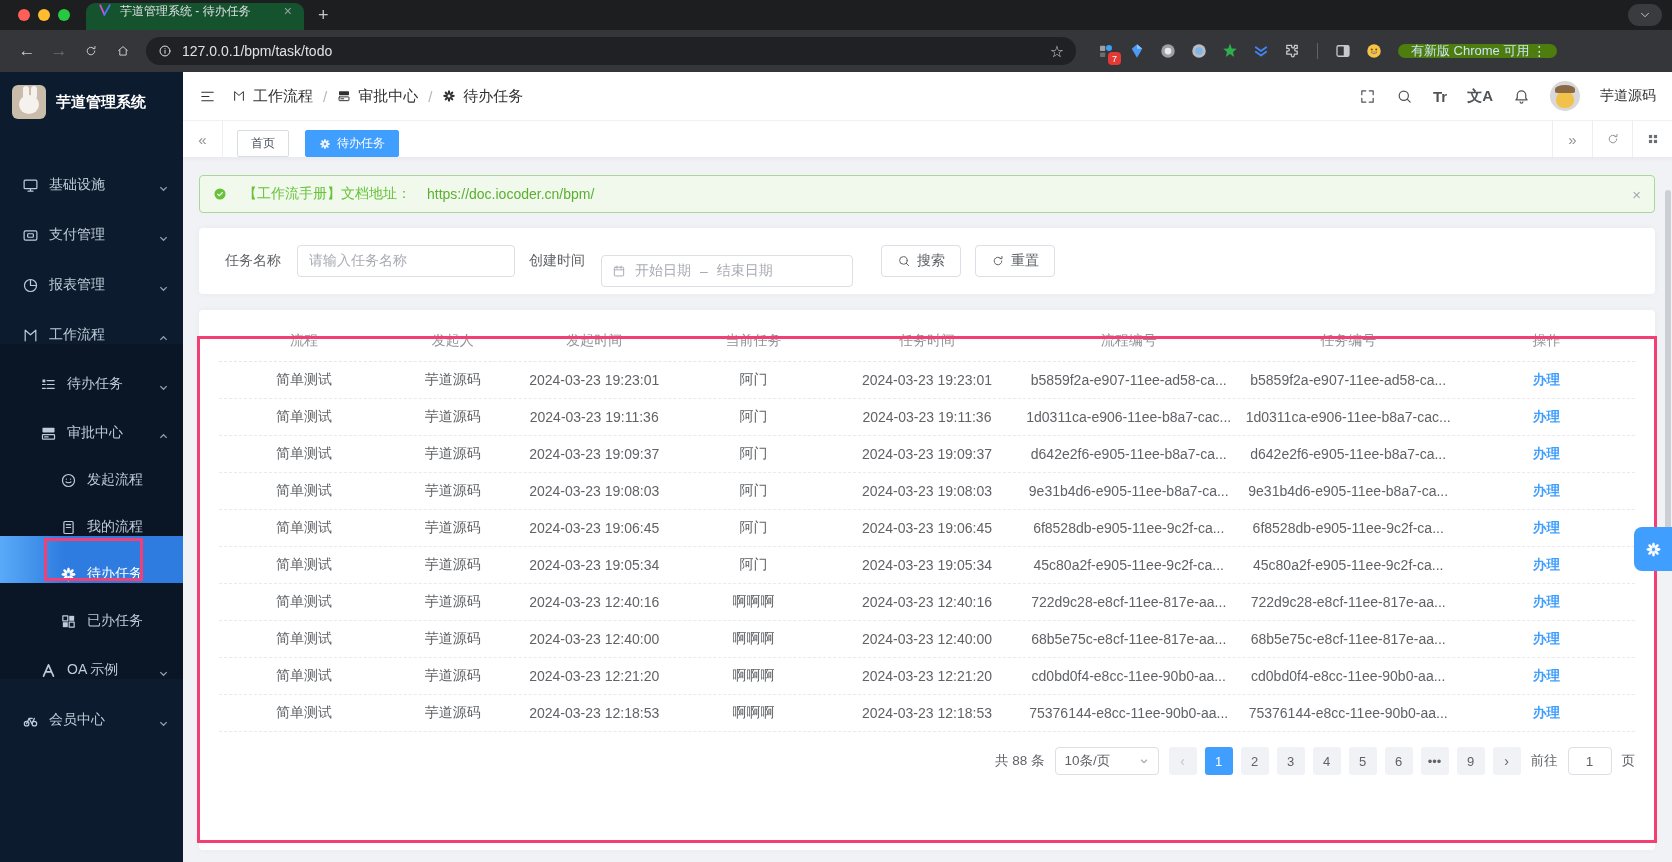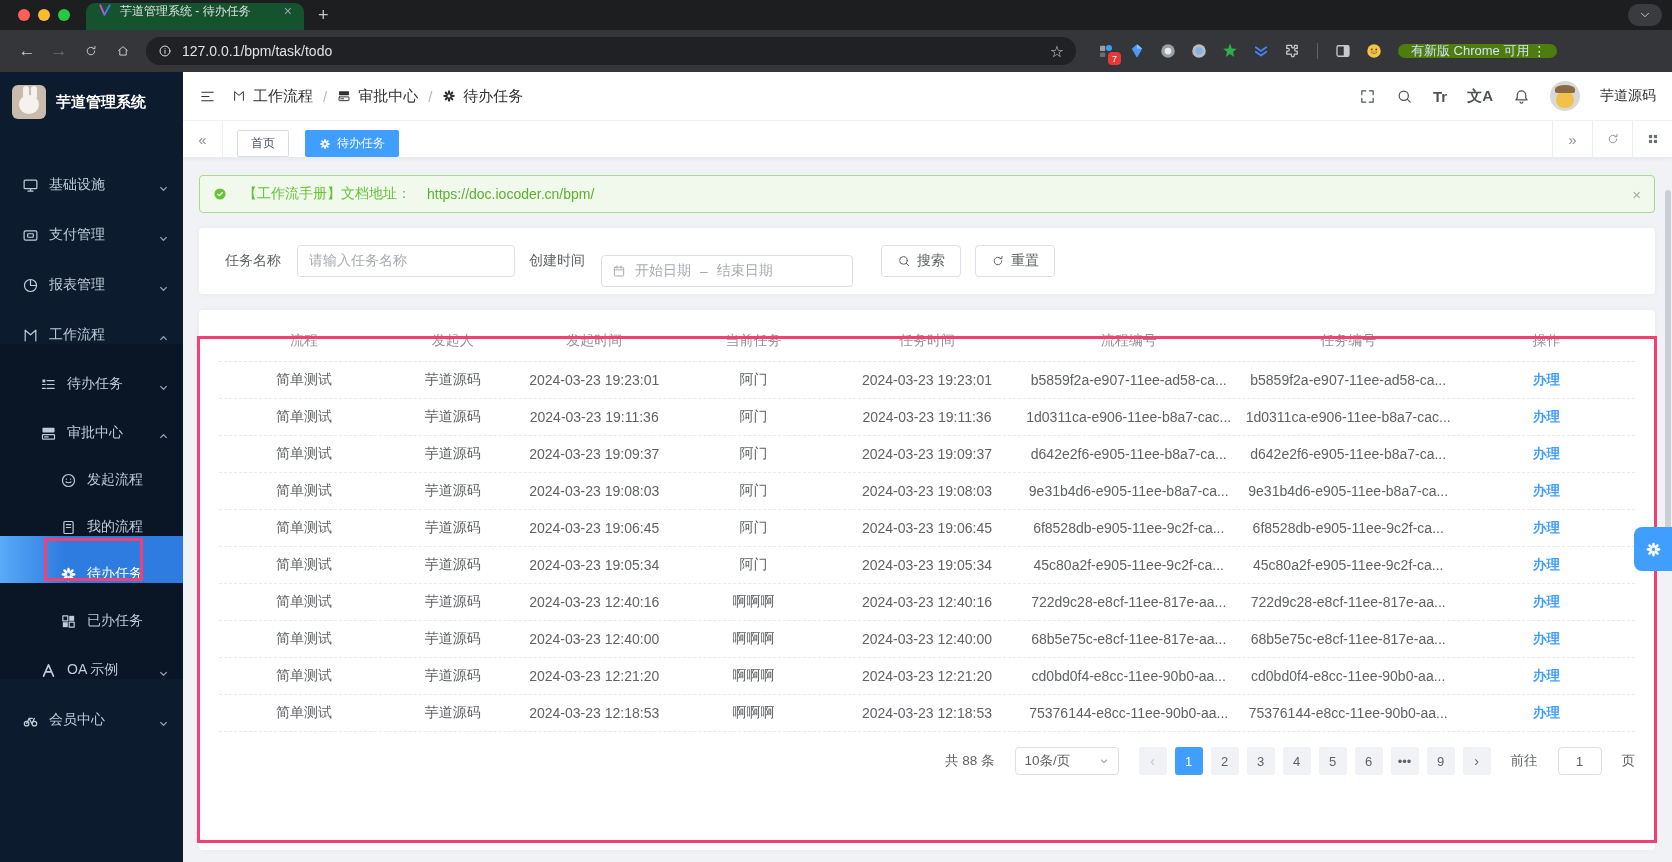--- a/index.html
+++ b/index.html
@@ -86,21 +86,21 @@
   .range .rsep { color:#a8abb2; }
   .btn { height:32px; padding:0 15px; border:1px solid #dcdfe6; border-radius:4px; background:#fff; color:#606266; display:flex; align-items:center; gap:6px; font-size:14px; cursor:pointer; }
 
   .tcard { margin-top:16px; background:#fff; border-radius:4px; position:relative; padding:10px 20px 12px; height:540px; display:flex; flex-direction:column; box-shadow:0 0 6px rgba(0,0,0,.04); }
   .thead, .trow { display:grid; grid-template-columns:12% 9% 11% 11.5% 13% 15.5% 15.5% 1fr; align-items:center; }
   .thead { height:42px; color:#909399; border-bottom:1px dashed #e4e7ed; }
   .th, .td { display:flex; align-items:center; justify-content:center; white-space:nowrap; overflow:hidden; font-size:14px; }
   .trow { height:37px; border-bottom:1px dashed #e8eaef; color:#606266; }
   .link { color:#409eff; font-weight:bold; cursor:pointer; font-size:13.5px; }
 
-  .pager { margin-top:15px; display:flex; align-items:center; justify-content:flex-end; gap:20px; color:#606266; font-size:13.5px; }
+  .pager { margin-top:15px; display:flex; align-items:center; justify-content:flex-end; gap:10px; color:#606266; font-size:13.5px; }
   .psel { width:104px; height:28px; border:1px solid #dcdfe6; border-radius:4px; display:flex; align-items:center; justify-content:space-between; padding:0 9px; color:#606266; background:#fff; }
   .psel .pchev { width:10px; height:10px; stroke:#a8abb2; fill:none; stroke-width:1.5; }
   .pbtns { display:flex; gap:8px; align-items:center; }
   .page { min-width:28px; height:28px; border:none; background:#f0f2f5; border-radius:3px; color:#606266; font-size:13px; font-family:inherit; display:flex; align-items:center; justify-content:center; padding:0 6px; cursor:pointer; }
   .page.active { background:#409eff; color:#fff; }
   .page.nav { font-size:14px; }
   .page.nav.dis { color:#c0c4cc; }
   .goto-in { width:44px; height:28px; border:1px solid #dcdfe6; border-radius:4px; display:flex; align-items:center; justify-content:center; color:#606266; background:#fff; }
 
   .anno-table { position:absolute; left:-2px; right:-2px; top:26px; bottom:7px; border:3px solid #f43f75; pointer-events:none; z-index:5; }

